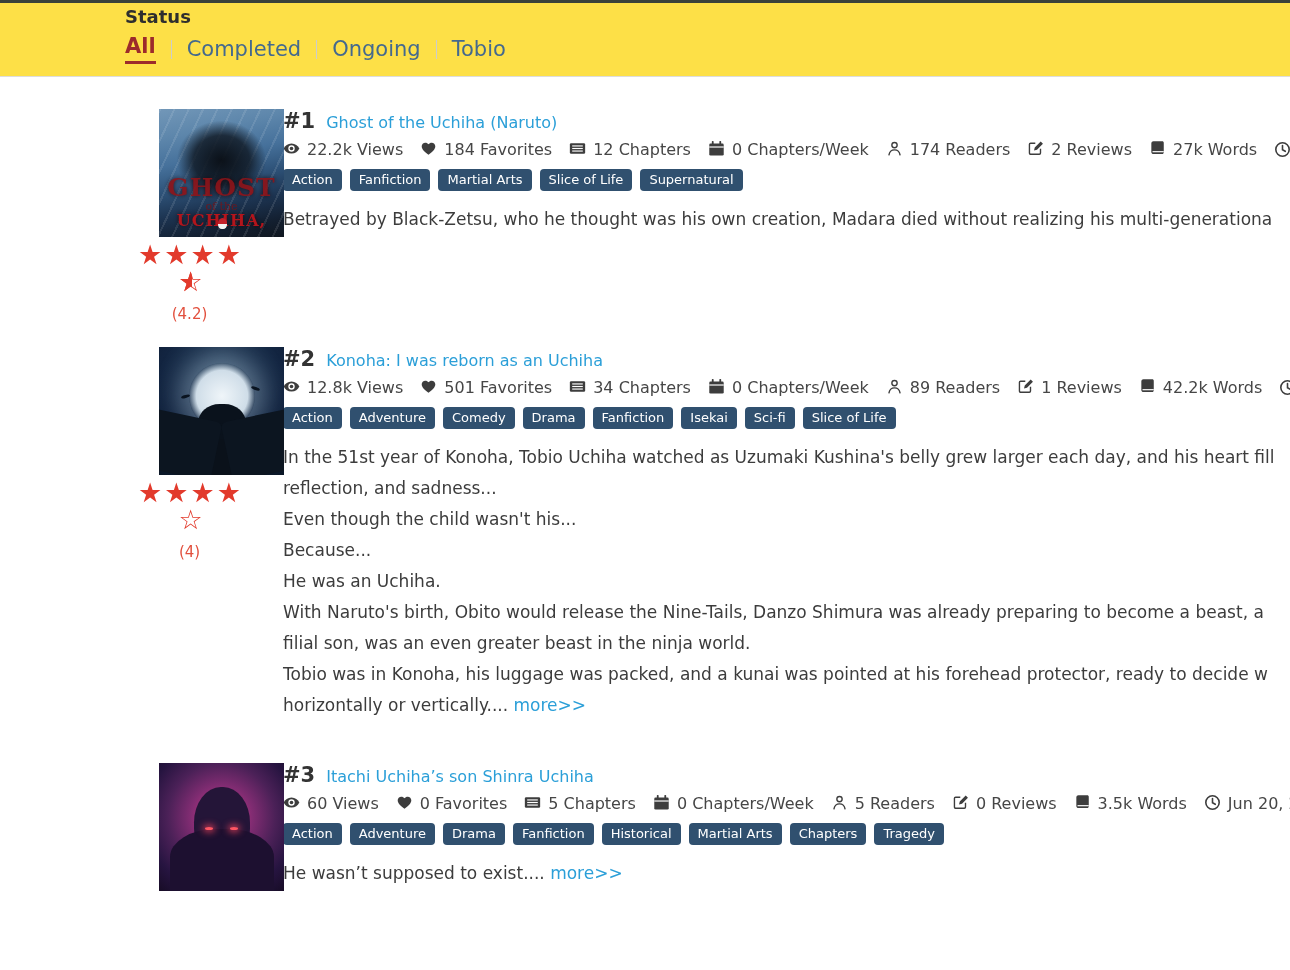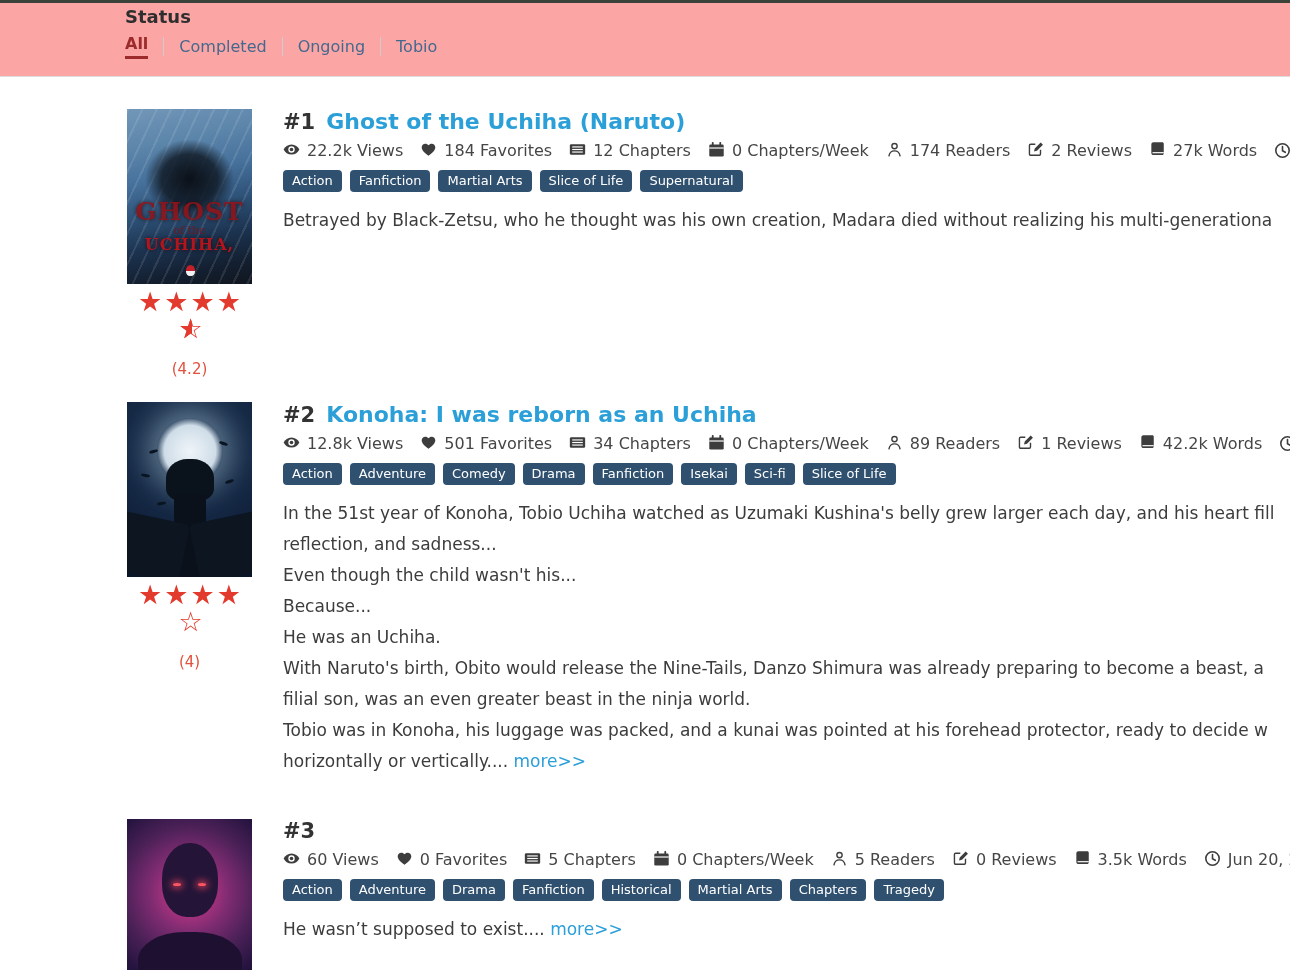--- a/index.html
+++ b/index.html
@@ -1,52 +1,52 @@
 <!DOCTYPE html>
 <html><head>
 <meta charset="utf-8">
 <style>
   html,body{margin:0;padding:0;background:#fff;}
   .page{position:relative;width:1290px;height:970px;overflow:hidden;background:#fff;
         font-family:"DejaVu Sans","Liberation Sans",sans-serif;color:#3c3c3c;}
   
   .top-strip{height:3px;background:#3a423a;width:100%;}
-  .status-bar{background:#fca5a5;border-bottom:1px solid #ddd;height:74px;box-sizing:border-box;
+  .status-bar{background:#fde047;border-bottom:1px solid #ddd;height:74px;box-sizing:border-box;
               padding:3px 0 0 125px;}
   .status-title{font-size:18px;font-weight:bold;color:#2e2e2e;margin-bottom:7px;}
-  .status-tabs{font-size:16px;display:flex;align-items:center;}
+  .status-tabs{font-size:21px;display:flex;align-items:center;}
   .tab{color:#44698e;cursor:pointer;}
   .tab.active{color:#9c2b2b;font-weight:bold;border-bottom:3px solid #9c2b2b;padding-bottom:3px;}
   .sep{display:inline-block;width:1px;height:19px;background:#ccc;margin:0 15px;}
   
   .list{padding-top:32px;}
   .story{display:flex;padding-left:127px;margin-bottom:42px;}
   .story.s1{margin-bottom:24px;}
   .cover-col{flex:0 0 125px;width:125px;}
-  .cover{width:125px;height:175px;position:relative;overflow:hidden;cursor:pointer;}
+  .cover{width:125px;height:128px;position:relative;overflow:hidden;cursor:pointer;margin-left:32px;}
   .content-col{margin-left:31px;width:1120px;flex:0 0 auto;}
   .title-row{display:flex;align-items:baseline;margin-bottom:7px;white-space:nowrap;}
   .rank{font-size:21px;font-weight:bold;color:#333;margin-right:11px;}
-  .title{font-size:22px;font-weight:bold;color:#2b9fd8;text-decoration:none;cursor:pointer;}
+  .title{font-size:16px;font-weight:normal;color:#2b9fd8;text-decoration:none;cursor:pointer;}
   .stats-row{display:flex;align-items:center;gap:17px;white-space:nowrap;
              font-size:16px;color:#464646;margin-bottom:10px;}
   .stat{display:inline-flex;}
   .ic{width:17px;height:17px;margin-right:7px;flex:0 0 auto;}
   .tags-row{display:flex;gap:8px;margin-bottom:13px;white-space:nowrap;}
   .tag{background:#30506f;color:#fff;font-size:13px;padding:4px 9px 5px;border-radius:4px;
        line-height:1;cursor:pointer;text-decoration:none;}
   .desc{font-size:17px;color:#3c3c3c;}
   .desc-line{white-space:nowrap;line-height:31px;}
   .more{color:#2b9fd8;cursor:pointer;text-decoration:none;}
   
   .stars{margin-top:4px;text-align:center;font-size:27px;line-height:1;color:#e23a2c;}
   .star{display:inline-block;position:relative;}
   .star + .star{margin-left:2px;}
   .star .star-over{position:absolute;left:0;top:0;width:58%;overflow:hidden;}
-  .rating-label{text-align:center;color:#e2503e;font-size:15px;margin-top:18px;}
+  .rating-label{text-align:center;color:#e2503e;font-size:15px;margin-top:10px;}
   
   .cover1{background:
      radial-gradient(ellipse 62px 55px at 50% 40%, rgba(8,12,18,.95) 0%, rgba(14,22,32,.8) 45%, rgba(20,30,45,0) 72%),
      repeating-linear-gradient(115deg, rgba(255,255,255,.10) 0 2px, rgba(255,255,255,0) 2px 13px),
      linear-gradient(168deg,#7297b8 0%,#5d86ab 20%,#46719b 38%,#2e5278 55%,#1c3350 72%,#131f30 88%,#10161f 100%);}
   .c1-text{position:absolute;left:0;right:0;top:50%;text-align:center;
            font-family:"DejaVu Serif","Liberation Serif",serif;}
   .c1-ghost{font-size:25px;font-weight:bold;color:#8f1318;letter-spacing:1px;opacity:.9;
             text-shadow:0 0 4px rgba(30,0,0,.8);}
   .c1-of{font-size:11px;color:#7a1216;opacity:.85;margin:-2px 0;}
@@ -321,20 +321,21 @@
           <div class="shoulders3"></div>
           <div class="eye3" style="top:64px;left:46px;"></div>
           <div class="eye3" style="top:64px;left:71px;"></div>
         </div>
 
         <div class="rating-label"></div>
       </div>
       <div class="content-col">
         <div class="title-row">
           <span class="rank">#3</span>
+          <a class="title">Itachi Uchiha’s son Shinra Uchiha</a>
         </div>
         <div class="stats-row">
           <span class="stat">
               <svg class="ic">
                 <use href="#i-eye"></use>
               </svg>
               <span>60 Views</span>
             </span>
           <span class="stat">
               <svg class="ic">

